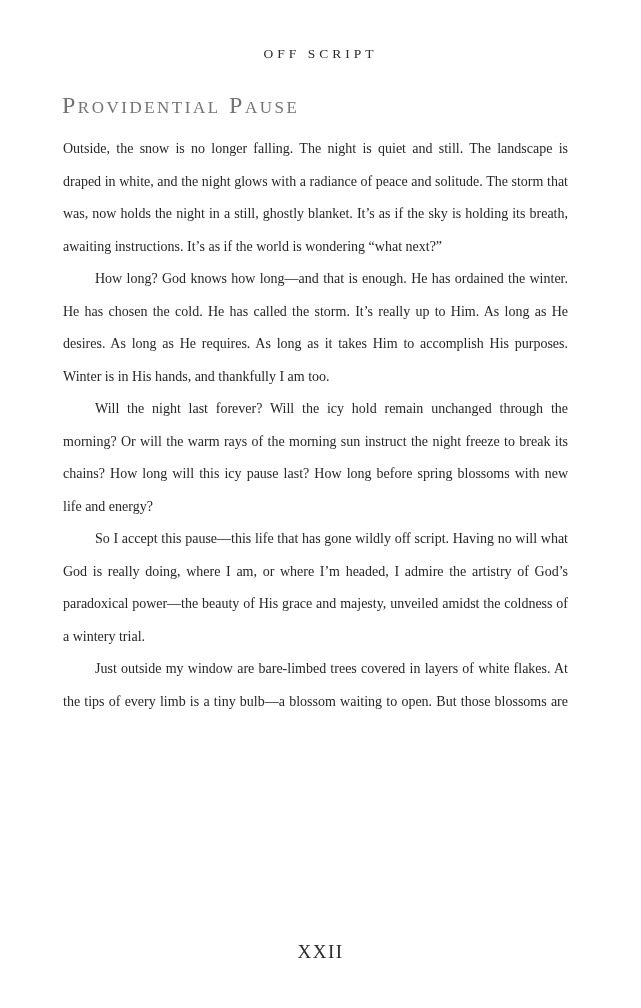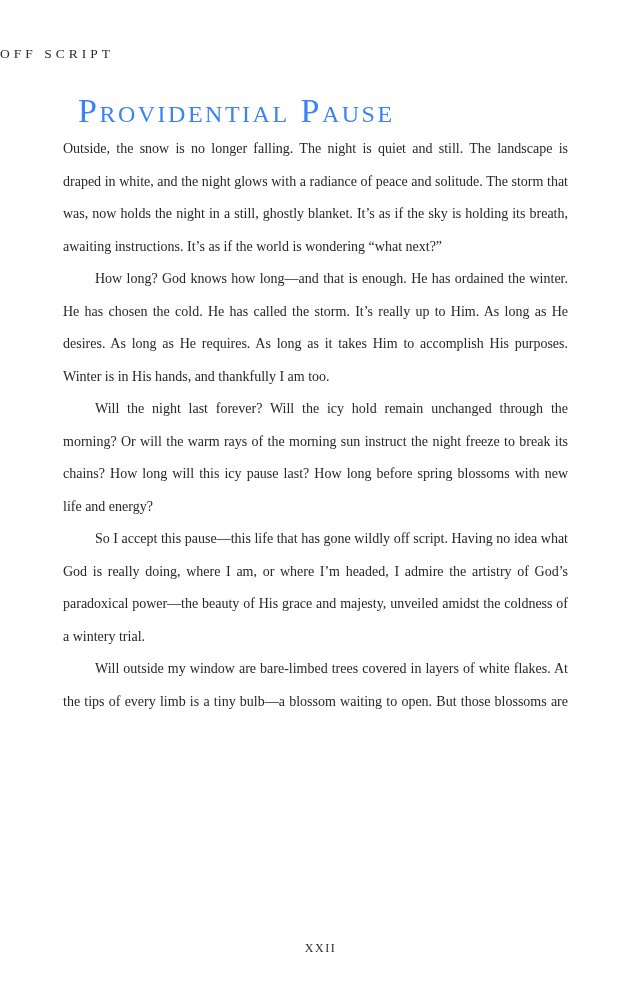--- a/index.html
+++ b/index.html
@@ -14,35 +14,36 @@
     background: #ffffff;
     font-family: "Liberation Serif", "DejaVu Serif", serif;
     color: #262626;
     overflow: hidden;
   }
   .running-header {
     position: absolute;
     top: 46px;
     left: 0;
     right: 0;
+    text-align: center;
     font-size: 13.5px;
     letter-spacing: 4px;
     text-transform: uppercase;
     color: #2b2b2b;
   }
   .chapter-heading {
     position: absolute;
     top: 92px;
-    left: 78px;
-    font-size: 34px;
+    left: 62px;
+    font-size: 24px;
     font-variant: small-caps;
     letter-spacing: 2.5px;
     font-weight: normal;
     margin: 0;
-    color: #3b82f6;
+    color: #737373;
     white-space: nowrap;
   }
   .body-text {
     position: absolute;
     top: 133px;
     left: 63px;
     width: 505px;
     font-size: 14px;
     line-height: 32.5px;
     text-align: justify;
@@ -56,37 +57,37 @@
   }
   .body-text p.continues {
     text-align-last: justify;
   }
   .page-number {
     position: absolute;
     top: 941px;
     left: 0;
     right: 0;
     text-align: center;
-    font-size: 12px;
+    font-size: 19px;
     letter-spacing: 1.5px;
     color: #2b2b2b;
   }
 </style>
 </head>
 <body>
 
 <div class="page">
 
   <div class="running-header">OFF SCRIPT</div>
 
   <h1 class="chapter-heading">Providential Pause</h1>
 
   <div class="body-text">
       <p>Outside, the snow is no longer falling. The night is quiet and still. The landscape is draped in white, and the night glows with a radiance of peace and solitude. The storm that was, now holds the night in a still, ghostly blanket. It’s as if the sky is holding its breath, awaiting instructions. It’s as if the world is wondering “what next?”</p>
       <p class="indent">How long? God knows how long—and that is enough. He has ordained the winter. He has chosen the cold. He has called the storm. It’s really up to Him. As long as He desires. As long as He requires. As long as it takes Him to accomplish His purposes. Winter is in His hands, and thankfully I am too.</p>
       <p class="indent">Will the night last forever? Will the icy hold remain unchanged through the morning? Or will the warm rays of the morning sun instruct the night freeze to break its chains? How long will this icy pause last? How long before spring blossoms with new life and energy?</p>
-      <p class="indent">So I accept this pause—this life that has gone wildly off script. Having no idea what God is really doing, where I am, or where I’m headed, I admire the artistry of God’s paradoxical power—the beauty of His grace and majesty, unveiled amidst the coldness of a wintery trial.</p>
-      <p class="indent continues">Will outside my window are bare-limbed trees covered in layers of white flakes. At the tips of every limb is a tiny bulb—a blossom waiting to open. But those blossoms are</p>
+      <p class="indent">So I accept this pause—this life that has gone wildly off script. Having no will what God is really doing, where I am, or where I’m headed, I admire the artistry of God’s paradoxical power—the beauty of His grace and majesty, unveiled amidst the coldness of a wintery trial.</p>
+      <p class="indent continues">Just outside my window are bare-limbed trees covered in layers of white flakes. At the tips of every limb is a tiny bulb—a blossom waiting to open. But those blossoms are</p>
     </div>
 
   <div class="page-number">XXII</div>
 
 </div>
 
 </body></html>

